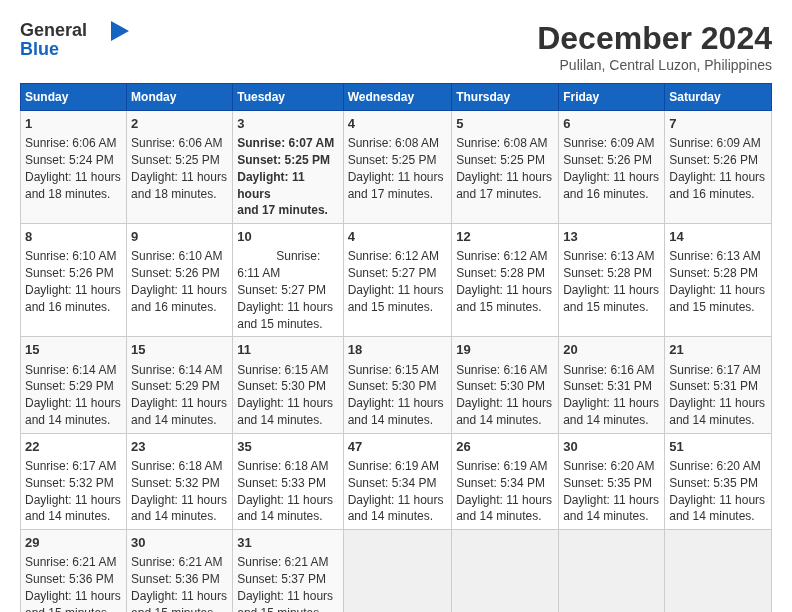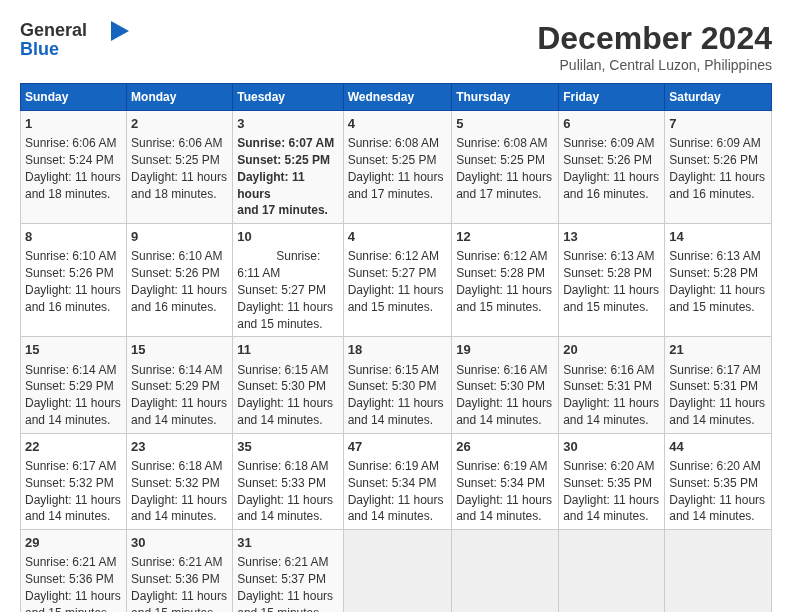--- a/index.html
+++ b/index.html
@@ -228,21 +228,21 @@
 Daylight: 11 hours
 and 14 minutes.</span></td>
         <td><span class="day-number">26</span><span class="day-info" style="white-space: pre-line;">Sunrise: 6:19 AM
 Sunset: 5:34 PM
 Daylight: 11 hours
 and 14 minutes.</span></td>
         <td><span class="day-number">30</span><span class="day-info" style="white-space: pre-line;">Sunrise: 6:20 AM
 Sunset: 5:35 PM
 Daylight: 11 hours
 and 14 minutes.</span></td>
-        <td><span class="day-number">44</span><span class="day-info" style="white-space: pre-line;">Sunrise: 6:20 AM
+        <td><span class="day-number">51</span><span class="day-info" style="white-space: pre-line;">Sunrise: 6:20 AM
 Sunset: 5:35 PM
 Daylight: 11 hours
 and 14 minutes.</span></td>
       </tr>
       <tr>
         <td><span class="day-number">29</span><span class="day-info" style="white-space: pre-line;">Sunrise: 6:21 AM
 Sunset: 5:36 PM
 Daylight: 11 hours
 and 15 minutes.</span></td>
         <td><span class="day-number">30</span><span class="day-info" style="white-space: pre-line;">Sunrise: 6:21 AM

